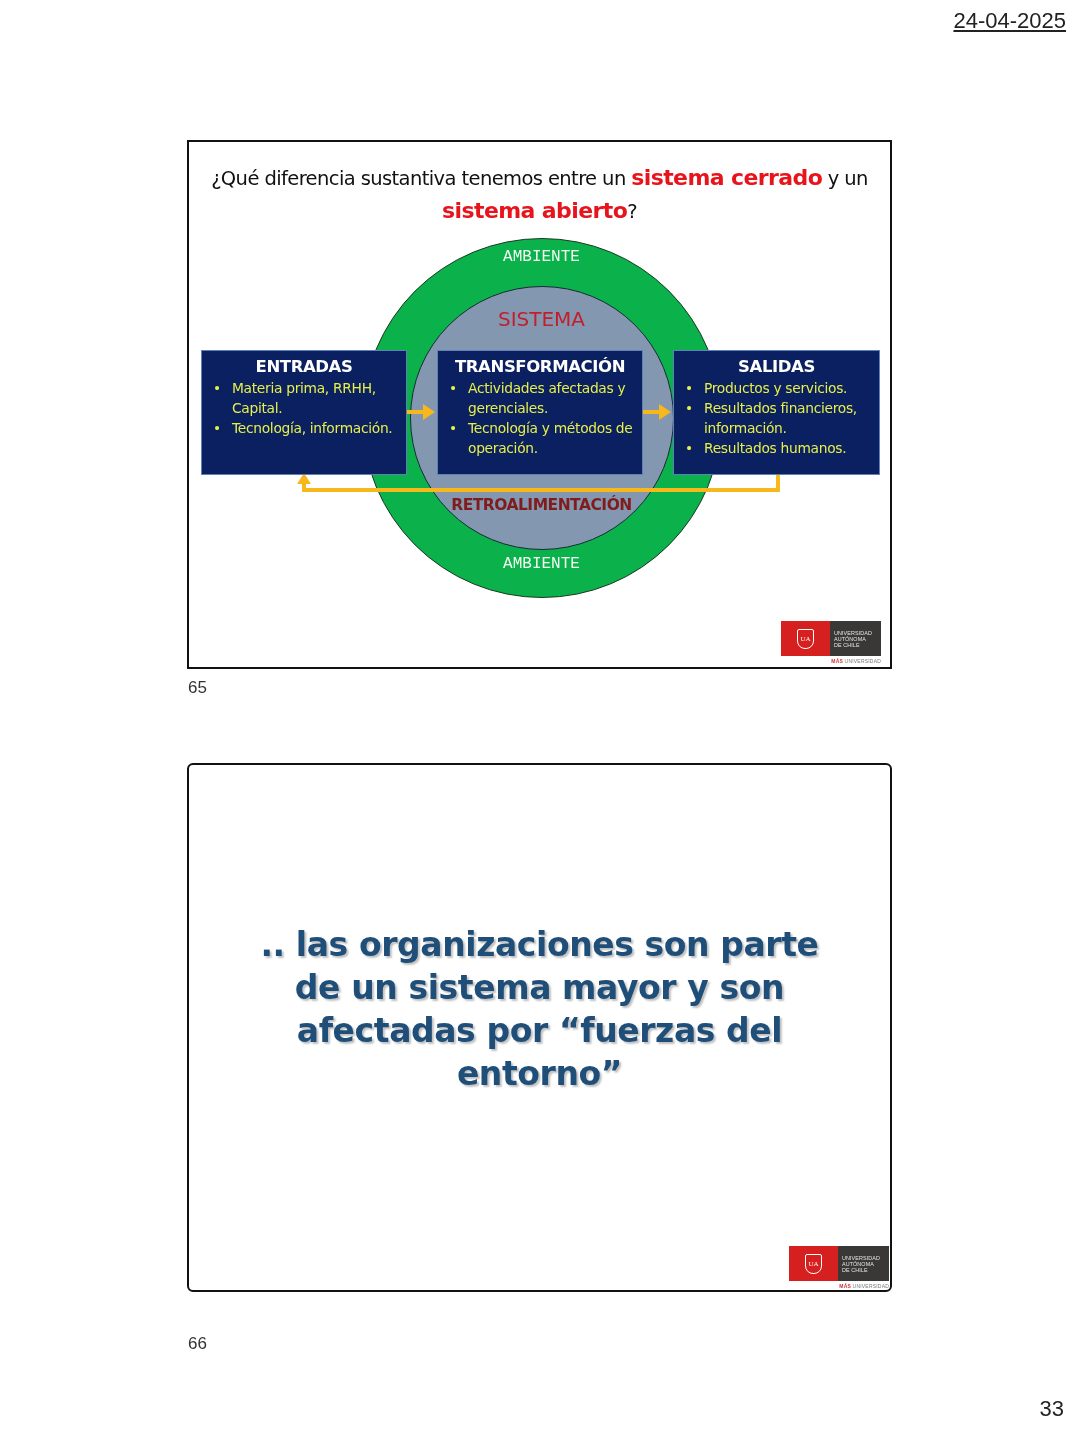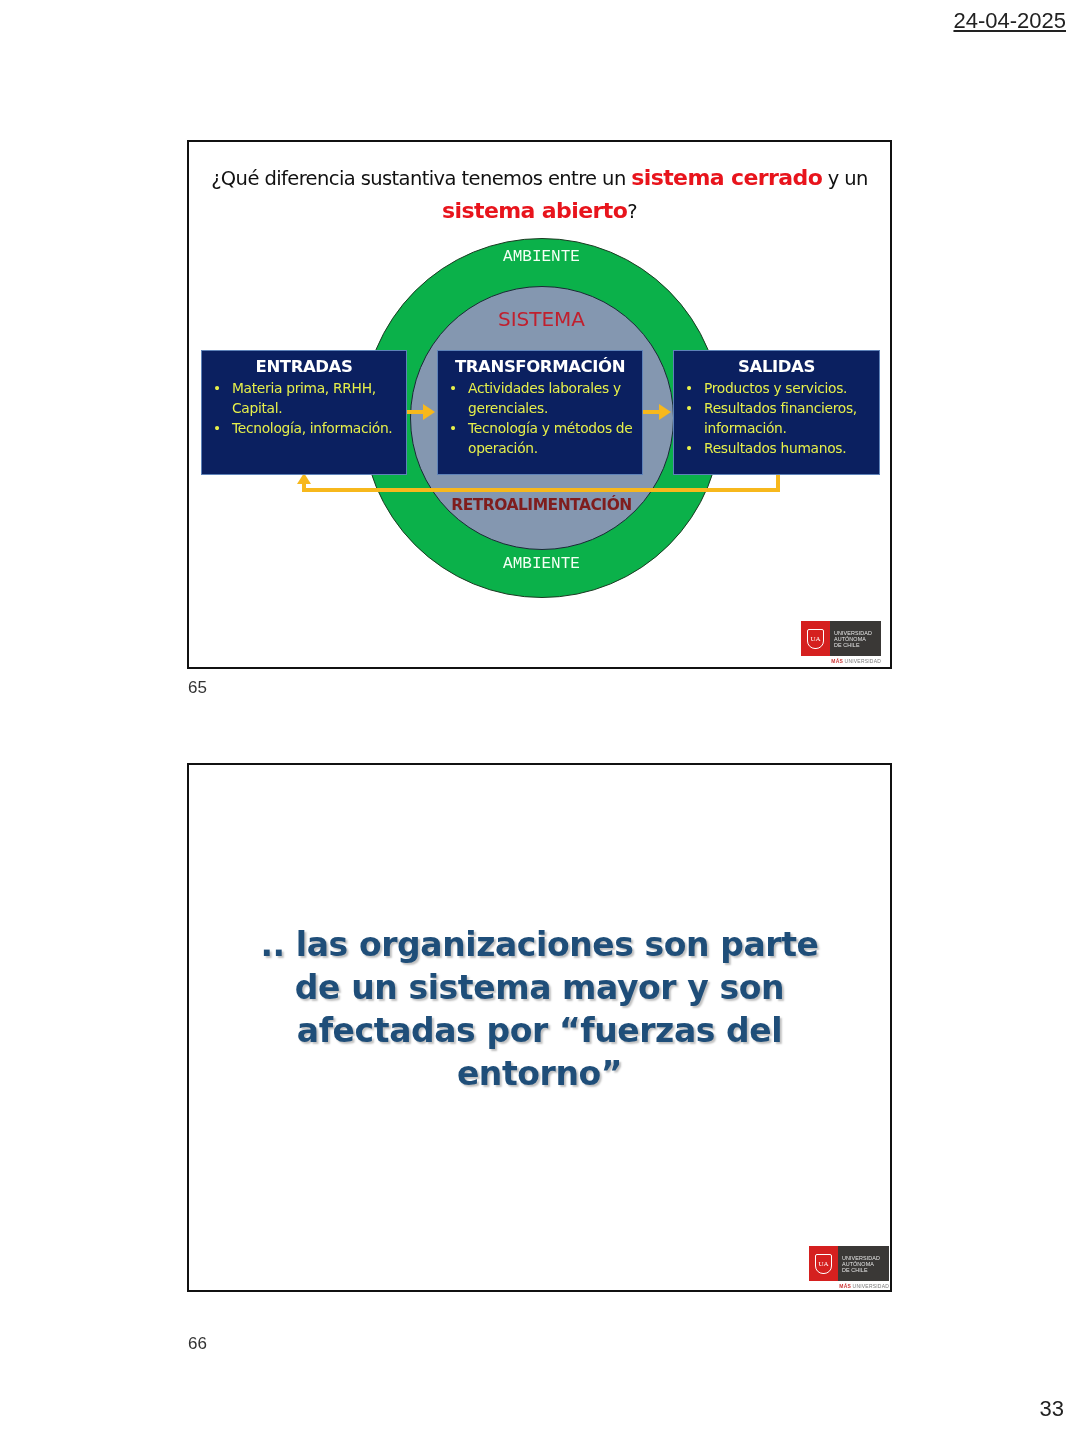--- a/index.html
+++ b/index.html
@@ -4,21 +4,21 @@
   <style>
     * { box-sizing: border-box; margin: 0; padding: 0; }
     html, body { width: 1080px; height: 1432px; background: #ffffff; overflow: hidden; }
     body { position: relative; font-family: "Liberation Sans", "DejaVu Sans", sans-serif; color: #222; }
 
     .page-date { position: absolute; top: 8px; right: 14px; font-size: 22px; color: #222; text-decoration: underline; }
     .page-number { position: absolute; bottom: 10px; right: 16px; font-size: 22px; color: #222; }
 
     .slide { position: absolute; left: 187px; width: 705px; height: 529px; border: 2.5px solid #111; background: #fff; overflow: hidden; padding-left: 24px; }
     .slide-1 { top: 140px; }
-    .slide-2 { top: 763px; }
+    .slide-2 { top: 763px; border-radius: 6px; }
 
     .slide-label { position: absolute; left: 188px; font-size: 17px; color: #333; }
     .slide-label-1 { top: 678px; }
     .slide-label-2 { top: 1301px; margin-top: 33px; }
 
     
     .question { position: absolute; top: 20px; left: 0; width: 100%; text-align: center; font-family: "DejaVu Sans", sans-serif; font-size: 19.5px; line-height: 32px; color: #111; letter-spacing: -0.6px; }
     .question .hl { color: #e8141c; font-weight: bold; font-size: 22px; letter-spacing: -0.6px; }
 
     .outer-circle { position: absolute; left: 173px; top: 96px; width: 360px; height: 360px; border-radius: 50%; background: #0bb14a; border: 1.5px solid #1b3a22; }
@@ -47,21 +47,21 @@
     .feedback-line-v-right { position: absolute; left: 587px; top: 333px; width: 4px; height: 17px; background: #f7b81c; }
     .feedback-line-v-left { position: absolute; left: 113px; top: 340px; width: 4px; height: 10px; background: #f7b81c; }
     .feedback-arrowhead { position: absolute; left: 108px; top: 331px; border-bottom: 11px solid #f7b81c; border-left: 7px solid transparent; border-right: 7px solid transparent; }
     .retro { position: absolute; left: 0; width: 705px; top: 354px; text-align: center; font-weight: bold; font-size: 15.5px; color: #7f1d1d; font-family: "DejaVu Sans", sans-serif; letter-spacing: -0.5px; }
 
     
     .logo { position: absolute; display: flex; flex-direction: column; align-items: flex-end; }
     .logo-1 { right: 9px; bottom: 3px; }
     .logo-2 { right: 1px; bottom: 1px; }
     .logo-row { display: flex; }
-    .logo-shield { width: 29px; height: 35px; background: #d5201f; display: flex; align-items: center; justify-content: center; }
+    .logo-shield { width: 49px; height: 35px; background: #d5201f; display: flex; align-items: center; justify-content: center; }
     .logo-shield span { display: block; width: 17px; height: 20px; border: 1.3px solid #fff; border-radius: 2px 2px 8px 8px; color: #fff; font-size: 7px; text-align: center; line-height: 18px; font-family: "Liberation Serif", serif; }
     .logo-text { width: 51px; height: 35px; background: #3a3836; color: #e6e6e6; font-size: 5.4px; line-height: 6.2px; padding: 9px 3px 0 4px; letter-spacing: 0.1px; }
     .logo-tagline { font-size: 5px; color: #777; margin-top: 2px; letter-spacing: 0.2px; }
     .logo-tagline b { color: #c33; }
 
     
     .quote { position: absolute; top: 158px; left: 0; width: 100%; text-align: center; font-family: "DejaVu Sans", sans-serif; font-weight: bold; font-size: 33px; line-height: 43px; color: #1f4e79; letter-spacing: -0.4px; text-shadow: 2px 2px 2px rgba(0,0,0,0.25); padding: 0 50px; }
   </style>
 </head>
 <body>
@@ -90,21 +90,21 @@
       <li>Materia prima, RRHH, Capital.</li>
       <li>Tecnología, información.</li>
     </ul>
   </div>
 
   <div class="arrow arrow-1"></div>
 
   <div class="box box-transformacion">
     <div class="box-title">TRANSFORMACIÓN</div>
     <ul>
-      <li>Actividades laborales y gerenciales.</li>
+      <li>Actividades afectadas y gerenciales.</li>
       <li>Tecnología y métodos de operación.</li>
     </ul>
   </div>
 
   <div class="arrow arrow-2"></div>
 
   <div class="box box-salidas">
     <div class="box-title">SALIDAS</div>
     <ul>
       <li>Productos y servicios.</li>

